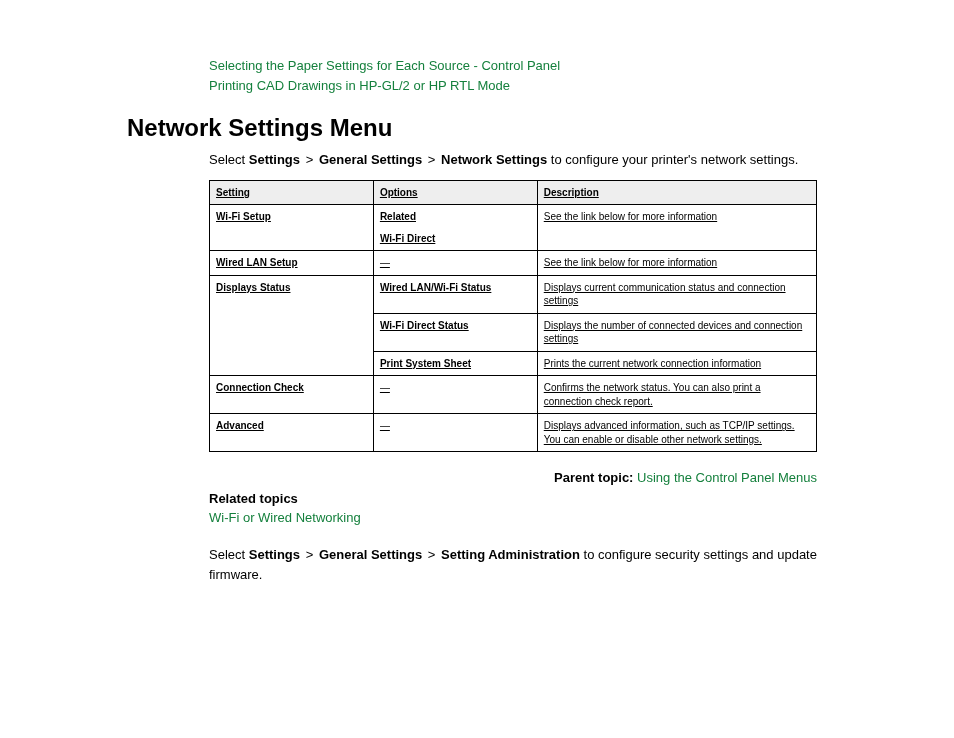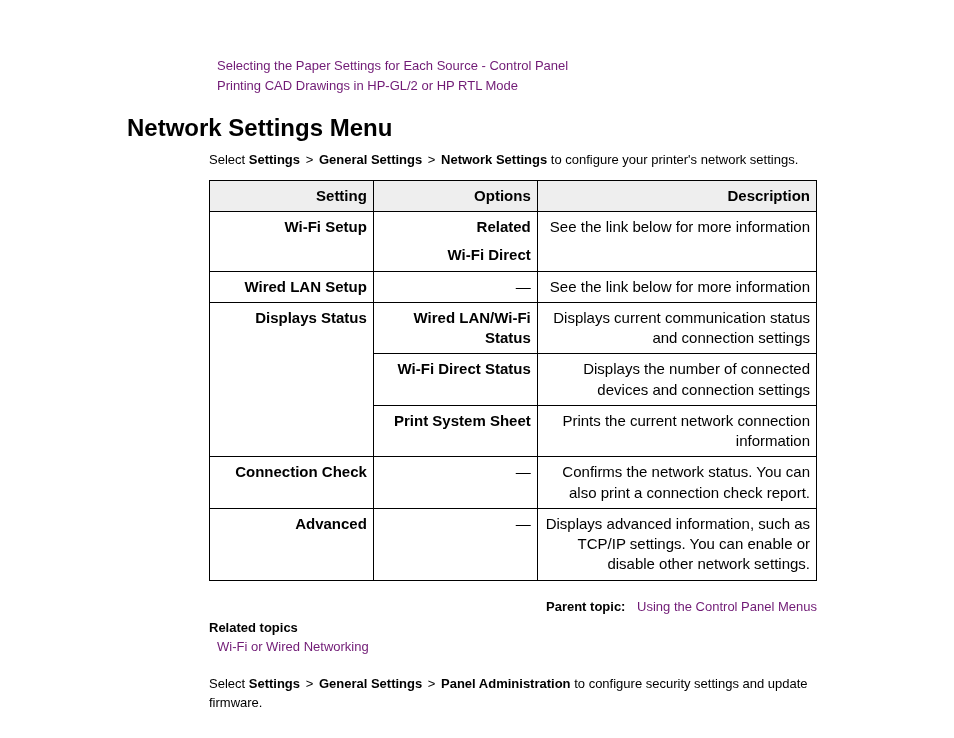--- a/index.html
+++ b/index.html
@@ -15,24 +15,23 @@
     margin: 0 auto;
     padding: 56px 70px 40px 60px;
     box-sizing: border-box;
   }
   .top-links {
     padding-left: 82px;
     margin-bottom: 18px;
     line-height: 1.55;
   }
   a.link {
-    color: #701a75;
+    color: #15803d;
     text-decoration: none;
     cursor: pointer;
-    margin-left: 8px;
   }
   h2.section {
     font-size: 24px;
     font-weight: bold;
     margin: 0 0 8px 0;
     padding: 0;
   }
   .indent {
     padding-left: 82px;
   }
@@ -45,25 +44,26 @@
     padding: 0 2px;
   }
   table.settings {
     width: 100%;
     border-collapse: collapse;
     margin: 4px 0 18px 0;
   }
   table.settings th,
   table.settings td {
     border: 1px solid #000;
-    text-align: right;
+    text-align: left;
     vertical-align: top;
     padding: 5px 6px 5px 6px;
-    font-size: 15px;
+    font-size: 10px;
     line-height: 1.35;
+    text-decoration: underline;
   }
   table.settings th {
     background: #eee;
     font-weight: bold;
   }
   table.settings td.bold {
     font-weight: bold;
   }
   .opt-line {
     display: block;
@@ -151,17 +151,17 @@
     </div>
     <div class="related-topics-title">Related topics</div>
     <div class="related-links">
       <a class="link">Wi-Fi or Wired Networking</a>
     </div>
   </div>
 
 
   <div class="indent">
     <div class="breadcrumb">
-      <span>Select </span><b>Settings</b><span class="sep"> &gt; </span><b>General Settings</b><span class="sep"> &gt; </span><b>Panel Administration</b><span> to configure security settings and update firmware.</span>
+      <span>Select </span><b>Settings</b><span class="sep"> &gt; </span><b>General Settings</b><span class="sep"> &gt; </span><b>Setting Administration</b><span> to configure security settings and update firmware.</span>
     </div>
   </div>
 
 </div>
 
 </body></html>

